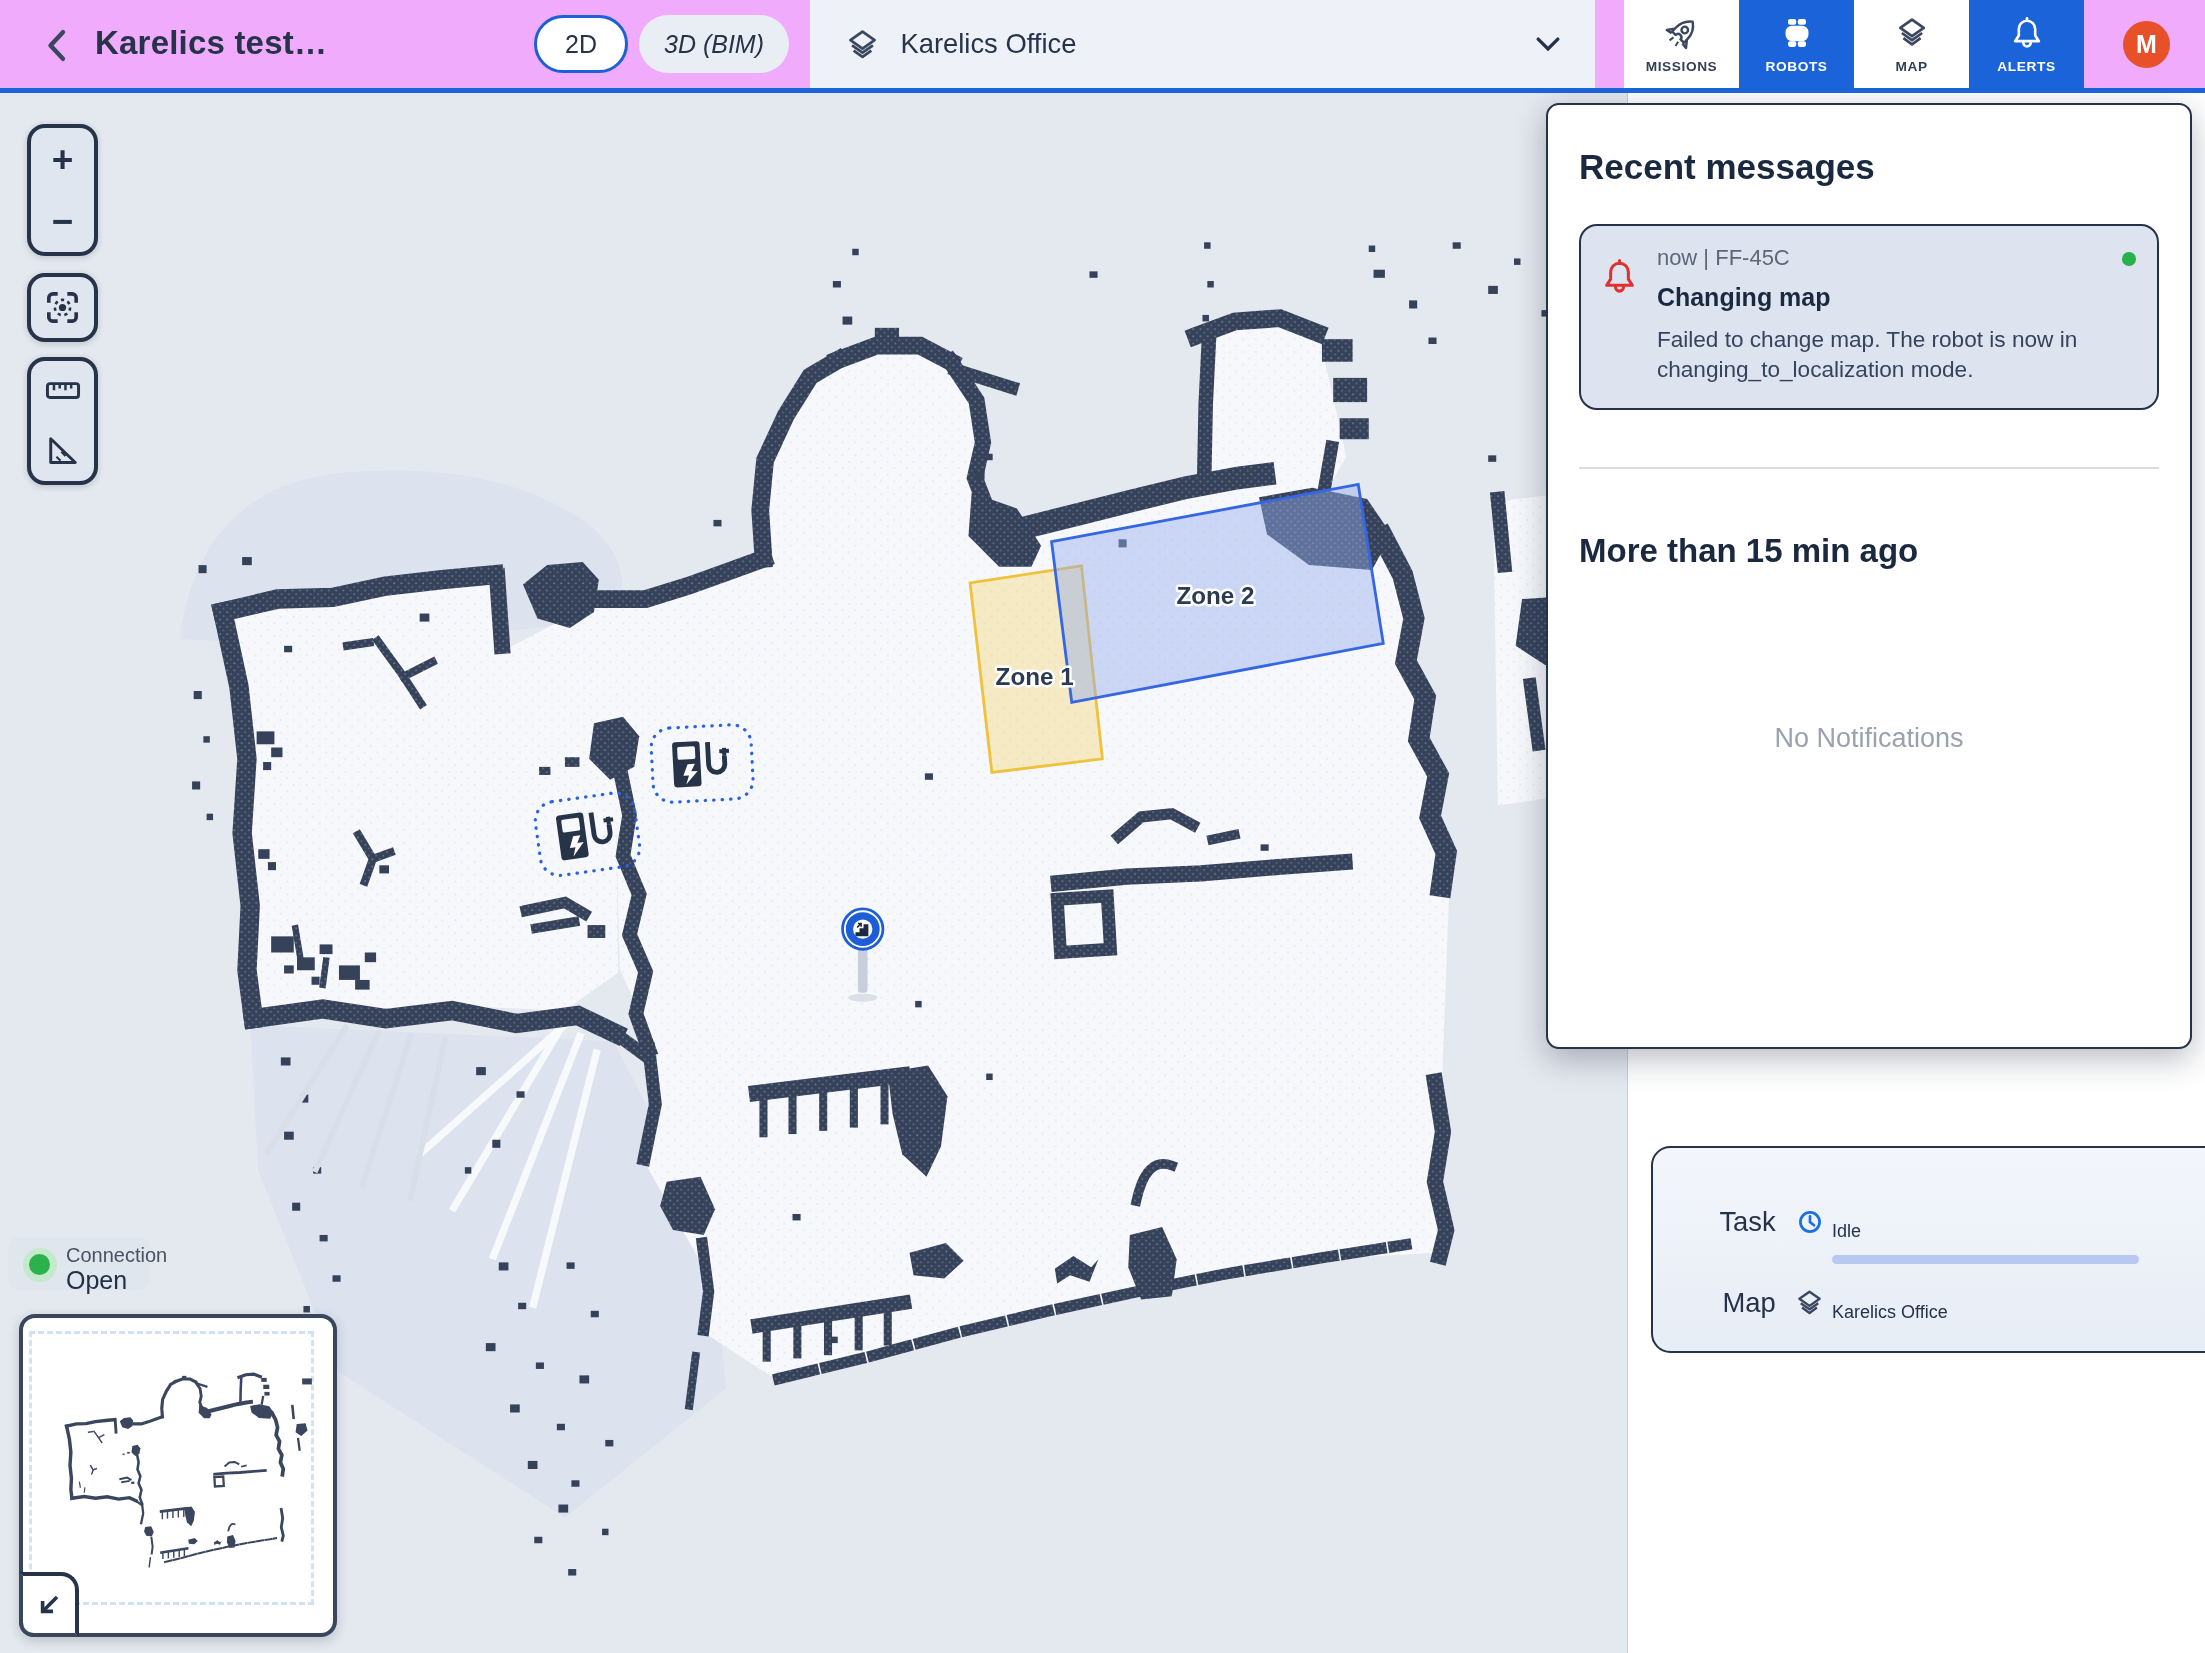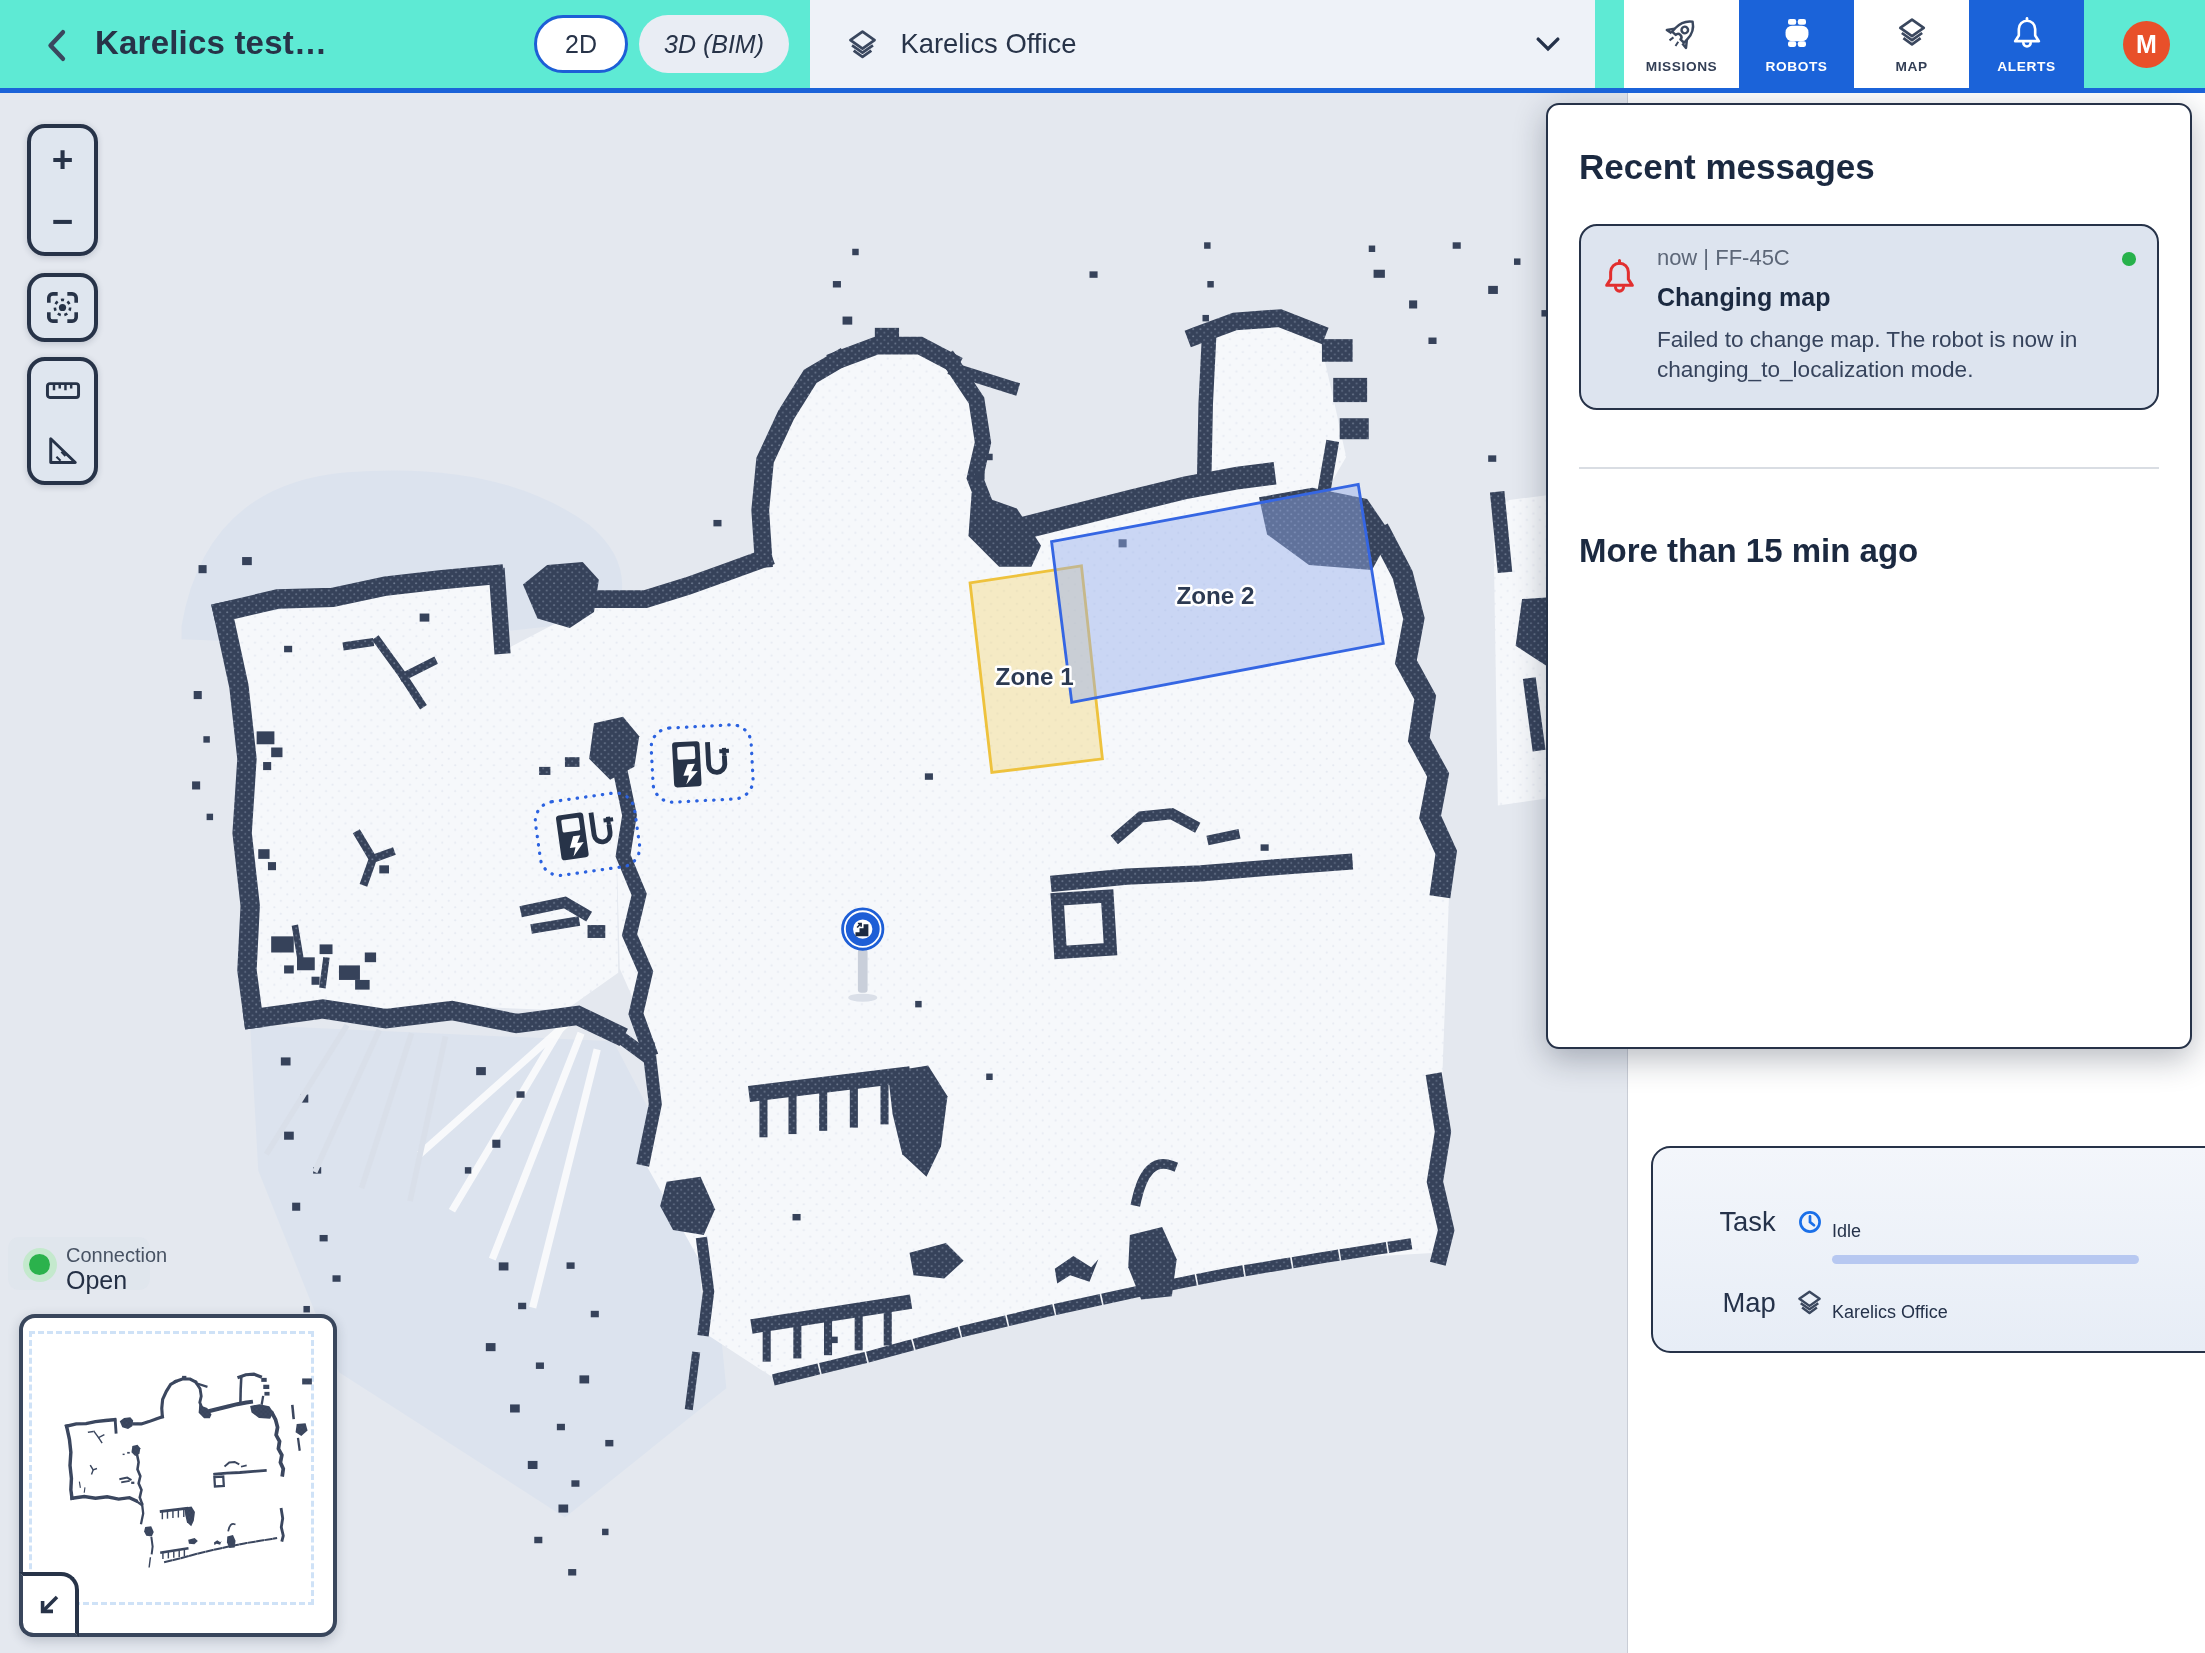--- a/index.html
+++ b/index.html
@@ -1,20 +1,20 @@
 <!DOCTYPE html>
 <html style="font-size:13px"><head>
 <meta charset="utf-8">
 <style>
   html,body{margin:0;padding:0;}
   body{width:2205px;height:1653px;overflow:hidden;position:relative;
        font-family:"Liberation Sans",sans-serif;background:#e4e8ef;}
 
   
-  #header{position:absolute;left:0;top:0;width:2205px;height:93px;background:#5eead4;z-index:40;}
+  #header{position:absolute;left:0;top:0;width:2205px;height:93px;background:#f0abfc;z-index:40;}
   #header-accent{position:absolute;left:0;top:88px;width:2205px;height:4.8px;background:#1b63d9;}
   #back-btn{position:absolute;left:39px;top:26px;width:39px;height:39px;cursor:pointer;}
   #page-title{position:absolute;left:95px;top:24px;font-size:33px;font-weight:bold;color:#273348;letter-spacing:0.2px;}
   .pill{position:absolute;top:15.3px;height:58px;border-radius:30px;display:flex;align-items:center;justify-content:center;
         font-size:25px;color:#273348;box-sizing:border-box;cursor:pointer;}
   #pill-2d{left:534px;width:94px;background:#fff;border:3.2px solid #1d5fd6;}
   #pill-3d{left:639px;width:150px;background:#e9edf4;font-style:italic;}
   #map-selector{position:absolute;left:810px;top:0;width:785px;height:88px;background:#eef2f8;
         display:flex;align-items:center;cursor:pointer;}
   #map-selector .lbl{font-size:27.4px;color:#273348;margin-left:19.4px;}
@@ -520,14 +520,15 @@
     <div class="content">
       <div id="notif-meta">now | FF-45C</div>
       <div id="notif-title">Changing map</div>
       <div id="notif-body">Failed to change map. The robot is now in changing_to_localization mode.</div>
     </div>
     <div id="notif-dot"></div>
   </div>
 
   <div id="panel-divider"></div>
   <div id="panel-section">More than 15 min ago</div>
+  <div id="panel-empty">No Notifications</div>
 </div>
 
 
 </body></html>

